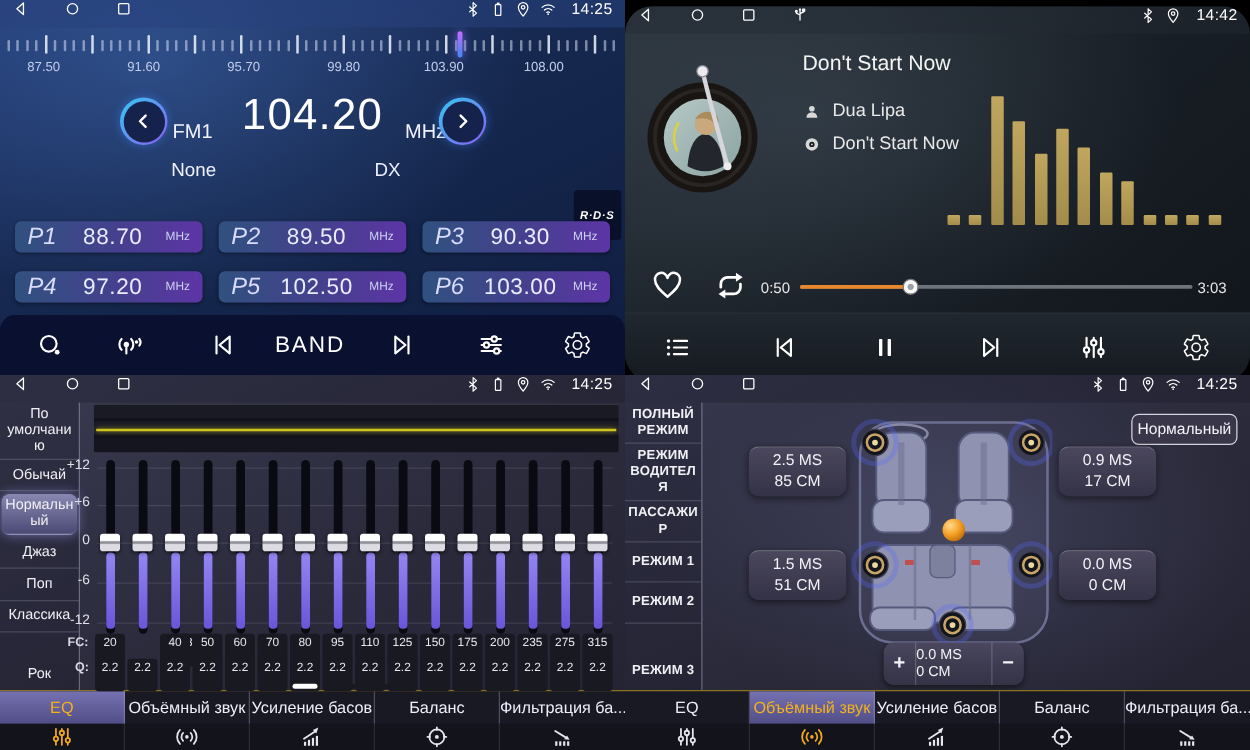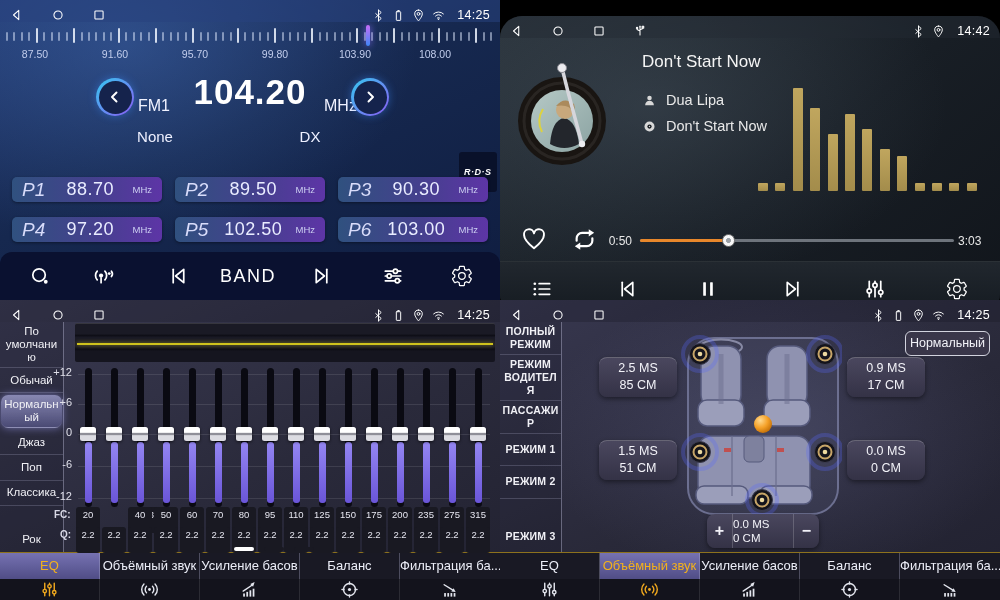--- a/index.html
+++ b/index.html
@@ -1,44 +1,44 @@
 <!DOCTYPE html>
 <html><head>
 <meta charset="utf-8">
 <style>
   html,body{margin:0;padding:0;background:#000;}
   *{box-sizing:border-box;font-family:"Liberation Sans",sans-serif;}
   .screen{position:relative;width:1000px;height:600px;overflow:hidden;background:#000;color:#fff;}
   .q{position:absolute;width:500px;height:300px;overflow:hidden;}
   .tl{left:0;top:0;background:radial-gradient(ellipse at 25% 15%,rgba(80,130,210,.35),transparent 55%),linear-gradient(155deg,#21386e 0%,#16284f 45%,#0f1d40 100%);}
-  .tr{left:500px;top:16px;background:radial-gradient(ellipse at 30% 30%,rgba(90,105,120,.30),transparent 60%),linear-gradient(140deg,#29323a,#181e25 55%,#11151b);border-radius:22px;}
+  .tr{left:500px;top:5px;background:radial-gradient(ellipse at 30% 30%,rgba(90,105,120,.30),transparent 60%),linear-gradient(140deg,#29323a,#181e25 55%,#11151b);border-radius:22px;}
   .bl{left:0;top:300px;background:linear-gradient(155deg,#3a3a52,#2a2a3b 55%,#222231);}
   .br{left:500px;top:300px;background:radial-gradient(ellipse at 55% 45%,rgba(95,95,135,.35),transparent 62%),linear-gradient(155deg,#383850,#292939 55%,#212130);}
   
-  .sbar{position:absolute;left:0;right:0;top:0;height:22px;display:flex;justify-content:space-between;align-items:flex-end;padding:0 10px;z-index:5;}
+  .sbar{position:absolute;left:0;right:0;top:0;height:22px;display:flex;justify-content:space-between;align-items:flex-start;padding:0 10px;z-index:5;}
   .sbar-tl{background:rgba(40,66,125,.55);}
   .sbar-tr{background:rgba(35,42,52,.45);}
   .sbar-b{background:rgba(22,22,38,.30);}
   .nav{display:flex;gap:27px;align-items:center;}
   .stat{display:flex;gap:7px;align-items:center;}
   .si{display:inline-block;width:13px;height:13px;color:#fff;}
   .si svg{width:100%;height:100%;display:block;}
   .nav .si{width:14px;height:14px;}
   .time{font-size:12.5px;color:#fff;margin-left:5px;letter-spacing:.3px;}
   
   .ruler{position:absolute;left:0;top:24px;width:500px;height:40px;}
   .tick{position:absolute;top:8px;height:9px;width:2px;background:rgba(225,235,255,.5);border-radius:1px;}
   .tick.maj{top:4px;height:15px;background:rgba(240,246,255,.85);}
   .rlabel{position:absolute;top:24px;width:40px;text-align:center;font-size:10.5px;color:#c2cdec;}
   .rind{position:absolute;left:366px;top:1px;width:4px;height:21px;border-radius:2px;background:linear-gradient(180deg,#c86df8,#3f86f8);box-shadow:0 0 7px rgba(135,110,250,.9);}
   .chev{position:absolute;top:78px;width:38px;height:38px;border-radius:50%;background:linear-gradient(135deg,#35c8f0,#8a5cf5);padding:2.5px;box-shadow:0 0 8px rgba(60,140,255,.45);}
   .chev-in{display:flex;width:100%;height:100%;border-radius:50%;background:#15234c;align-items:center;justify-content:center;}
   .chev .si{width:18px;height:18px;}
   .band-label{position:absolute;left:138px;top:97px;font-size:16px;color:#f0f2ff;}
-  .freq-big{position:absolute;left:180px;top:72px;width:140px;text-align:center;font-size:35px;font-weight:bold;letter-spacing:1px;color:#fff;}
+  .freq-big{position:absolute;left:180px;top:72px;width:140px;text-align:center;font-size:35px;font-weight:normal;letter-spacing:1px;color:#fff;}
   .unit-label{position:absolute;left:324px;top:97px;font-size:16px;color:#f0f2ff;}
   .ps-label{position:absolute;left:105px;top:128px;width:100px;text-align:center;font-size:15px;color:#eef0ff;}
   .dx-label{position:absolute;left:285px;top:128px;width:50px;text-align:center;font-size:15px;color:#eef0ff;}
   .rds-badge{position:absolute;left:459px;top:152px;padding:15px 5px;font-size:9px;font-style:italic;font-weight:bold;letter-spacing:.5px;background:rgba(8,14,38,.85);border-radius:3px;color:#fff;}
   .preset-grid{position:absolute;left:12px;top:177px;width:476px;display:grid;grid-template-columns:repeat(3,150px);grid-auto-rows:25px;column-gap:13px;row-gap:15px;}
   .preset{display:flex;align-items:center;border-radius:5px;background:linear-gradient(90deg,#30517f,#45408e 55%,#5d35a6);padding:0 10px;box-shadow:0 1px 3px rgba(0,0,0,.4);}
   .pl{font-size:19px;color:#d8dcfa;width:26px;font-style:italic;}
   .pf{flex:1;text-align:center;font-size:18px;color:#e9ecff;letter-spacing:.5px;}
   .pu{font-size:9.5px;color:#cdd0f2;}
   .rtoolbar{position:absolute;left:0;right:0;top:252px;height:48px;background:#0a1130;border-radius:12px 12px 0 0;}

